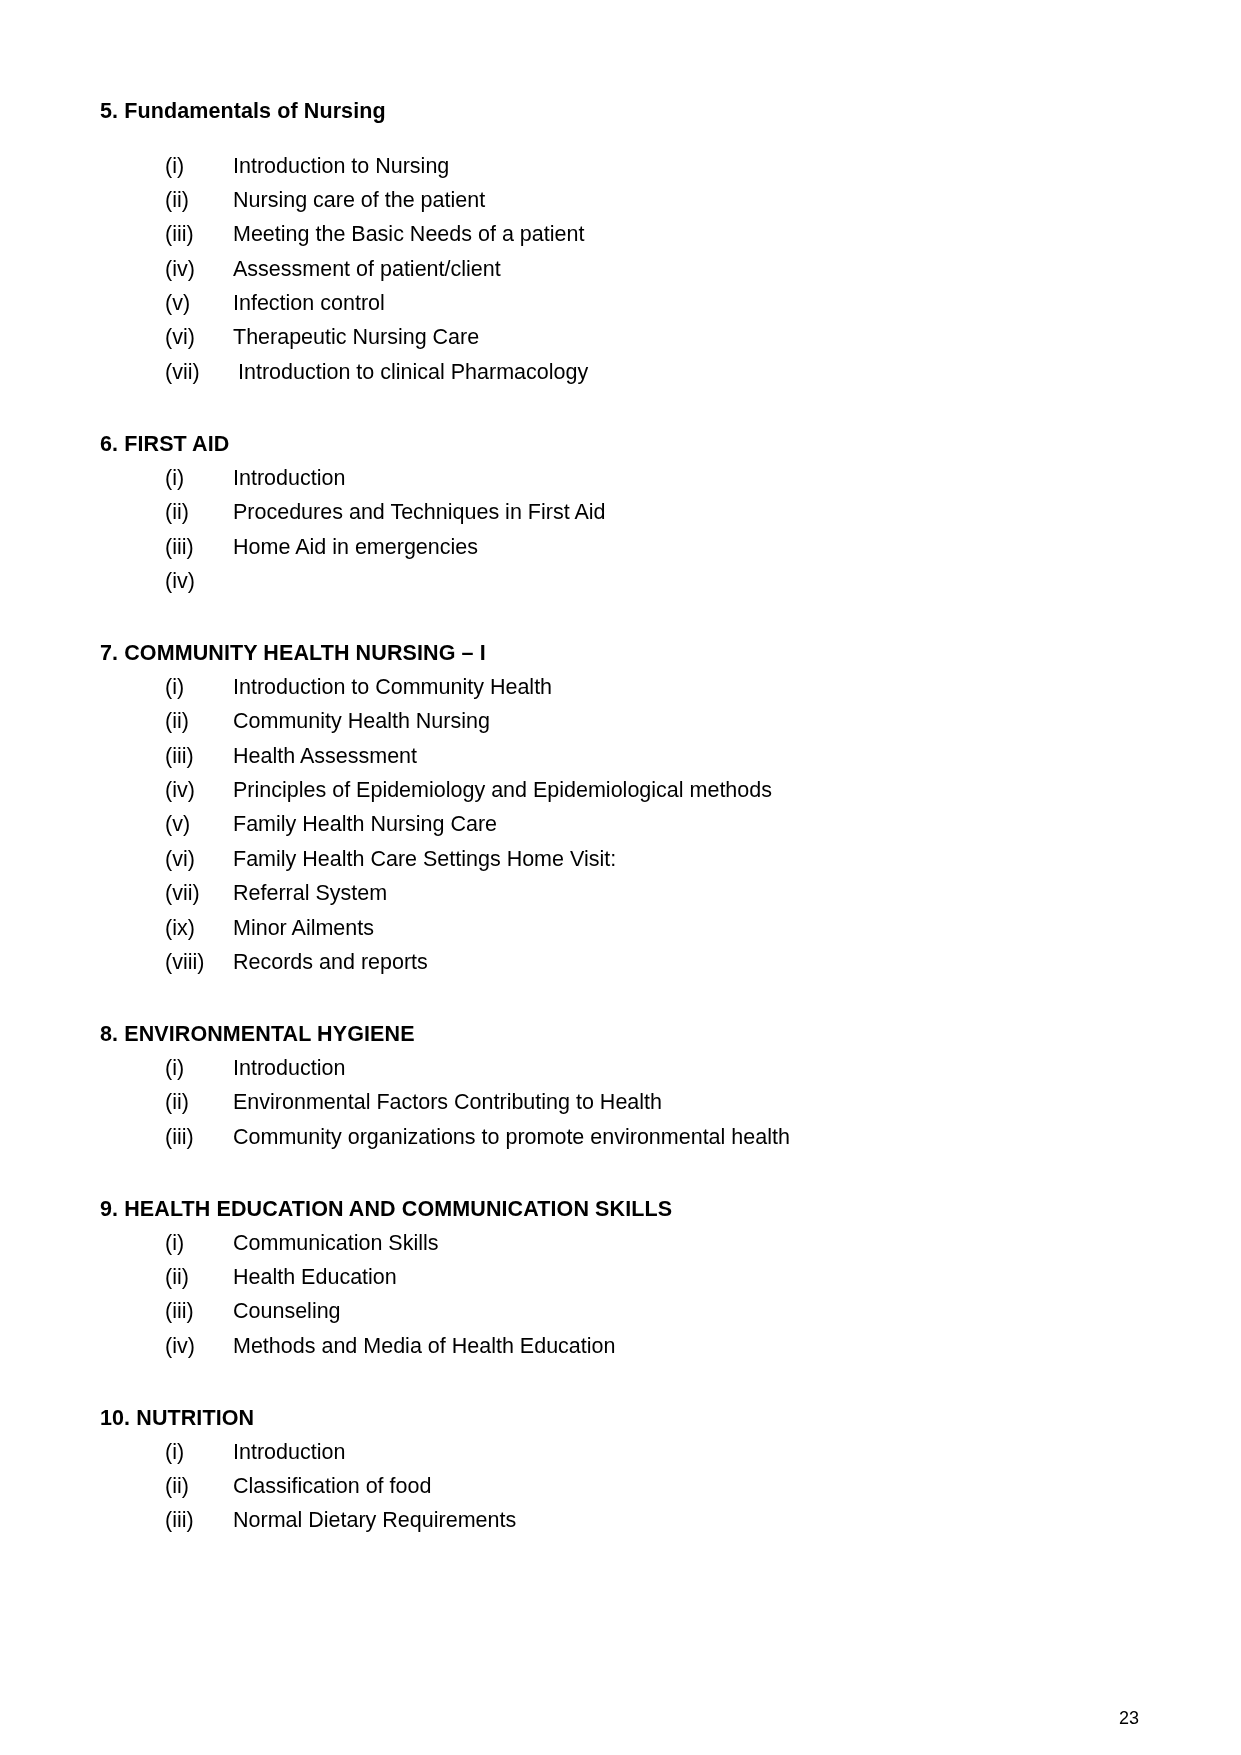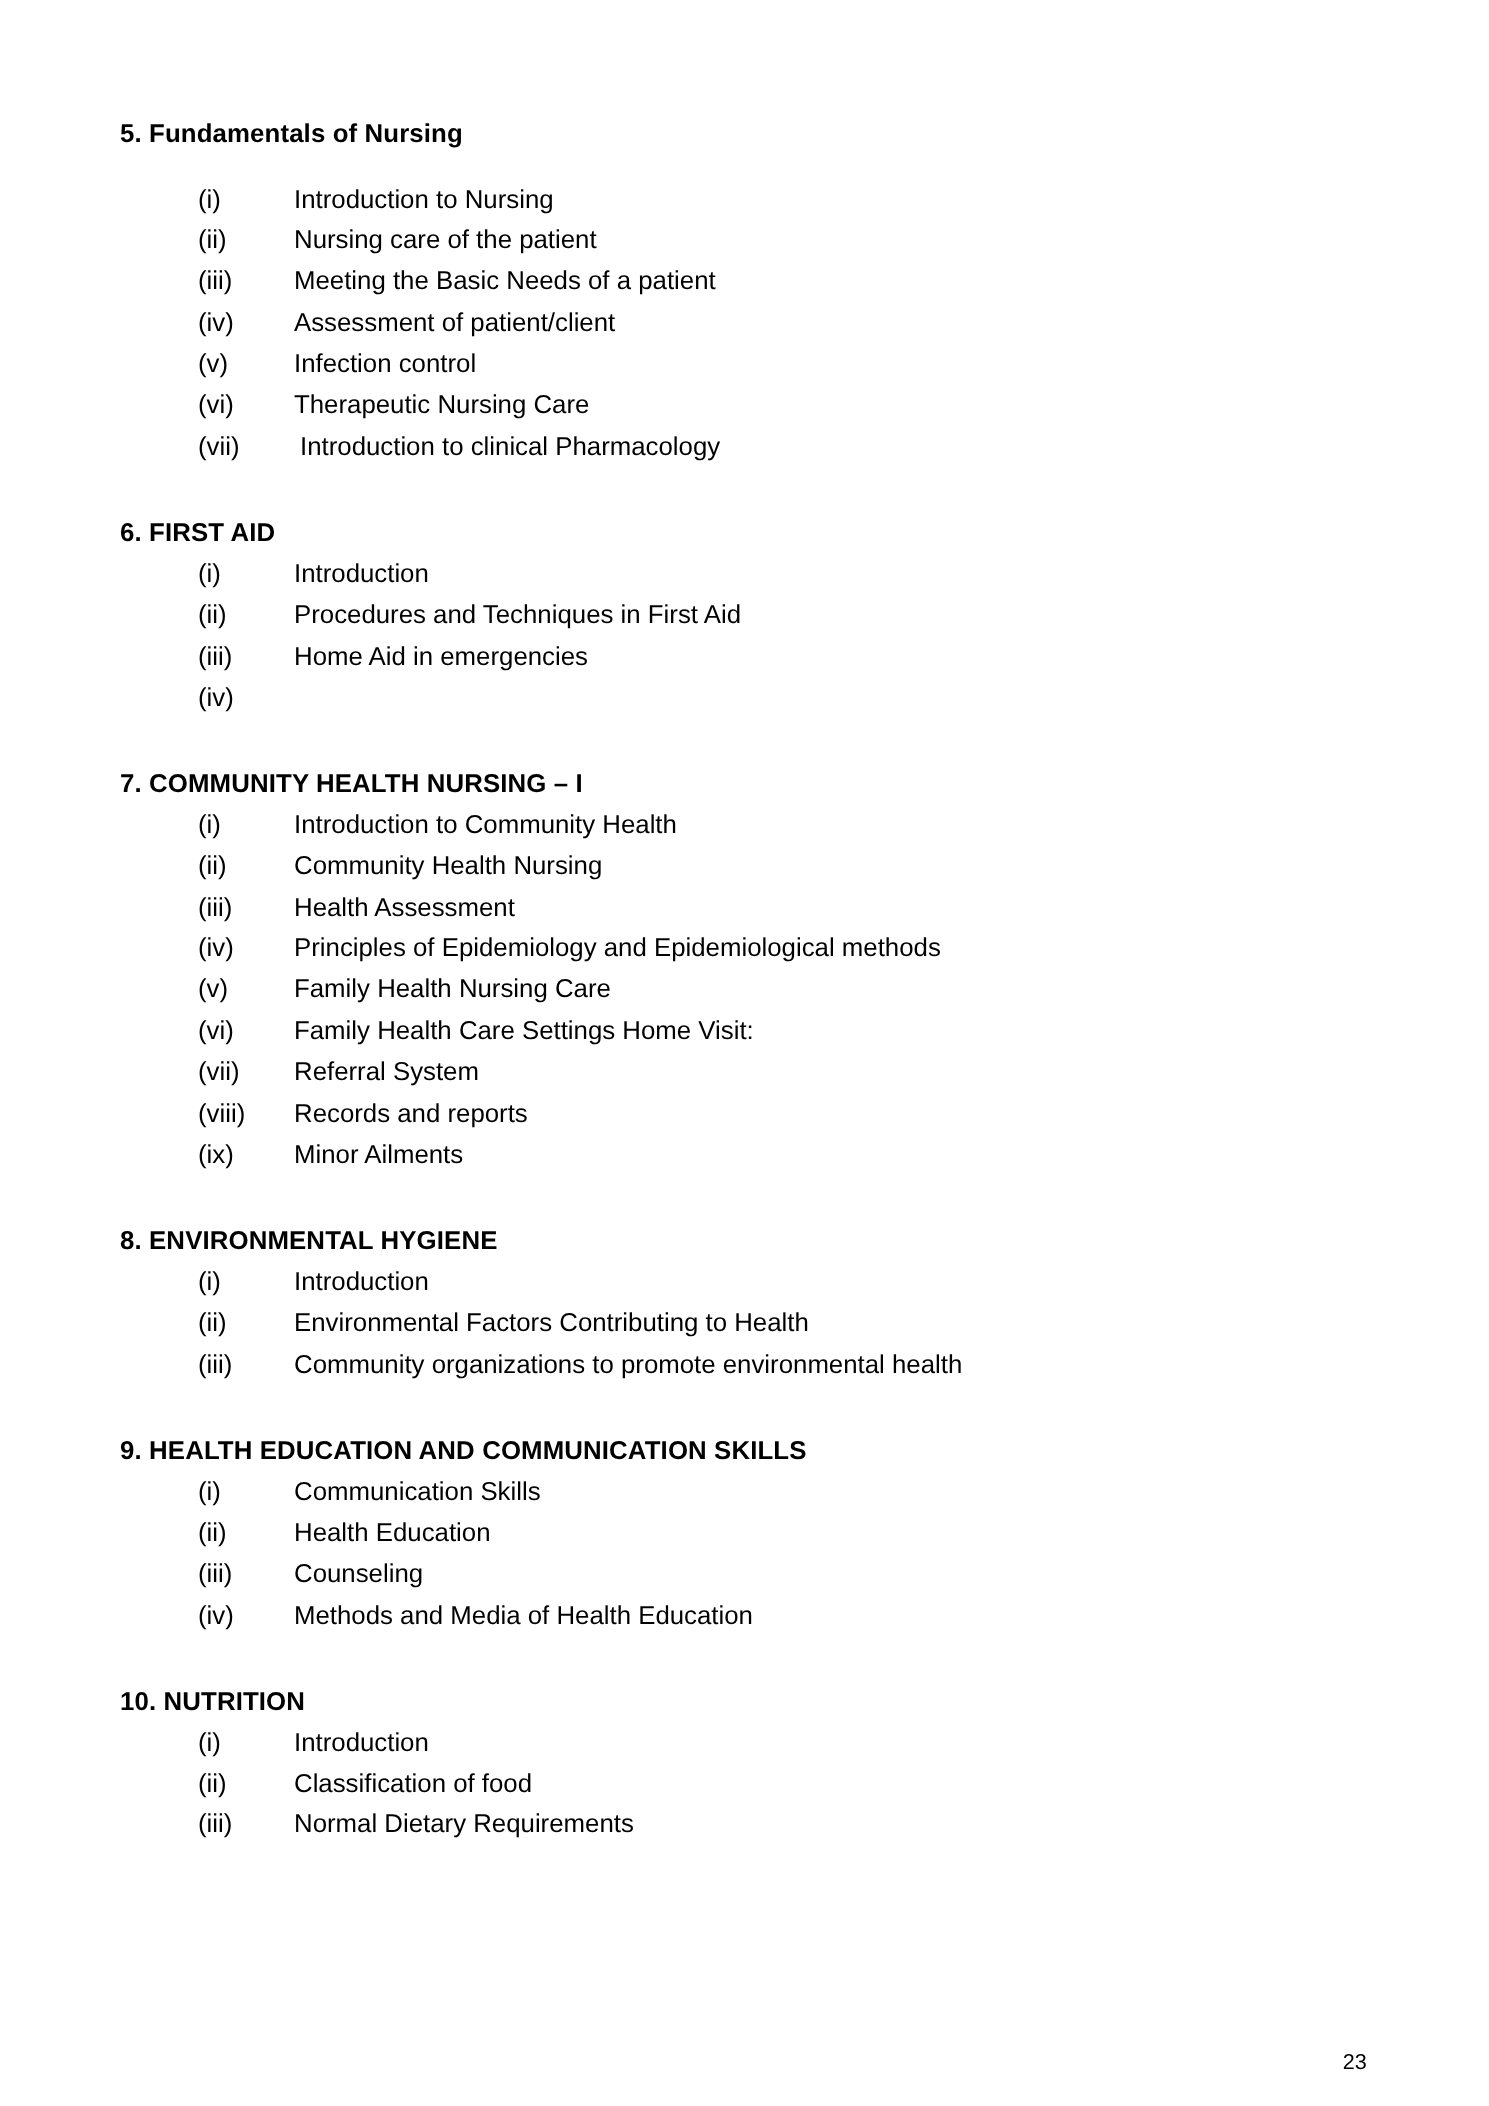--- a/index.html
+++ b/index.html
@@ -61,21 +61,20 @@
   .item-marker {
     flex: 0 0 auto;
     width: 68px;
     padding-left: 65px;
     box-sizing: content-box;
     white-space: pre;
   }
   .item-text {
     flex: 1 1 auto;
     white-space: pre;
-    margin-left: 12px;
   }
   
   .item.extra-space .item-text {
     padding-left: 5px;
   }
   .page-number {
     position: absolute;
     right: 85px;
     bottom: 28px;
     font-size: 18px;
@@ -167,26 +166,26 @@
           </li>
           <li class="item">
             <span class="item-marker">(vi)</span>
             <span class="item-text">Family Health Care Settings Home Visit:</span>
           </li>
           <li class="item">
             <span class="item-marker">(vii)</span>
             <span class="item-text">Referral System</span>
           </li>
           <li class="item">
+            <span class="item-marker">(ix)</span>
+            <span class="item-text">Minor Ailments</span>
+          </li>
+          <li class="item">
             <span class="item-marker">(viii)</span>
             <span class="item-text">Records and reports</span>
-          </li>
-          <li class="item">
-            <span class="item-marker">(ix)</span>
-            <span class="item-text">Minor Ailments</span>
           </li>
         </ul>
       </div>
       <div class="section">
         <div class="section-heading">8. ENVIRONMENTAL HYGIENE</div>
         <ul class="items gap-small">
           <li class="item">
             <span class="item-marker">(i)</span>
             <span class="item-text">Introduction</span>
           </li>

